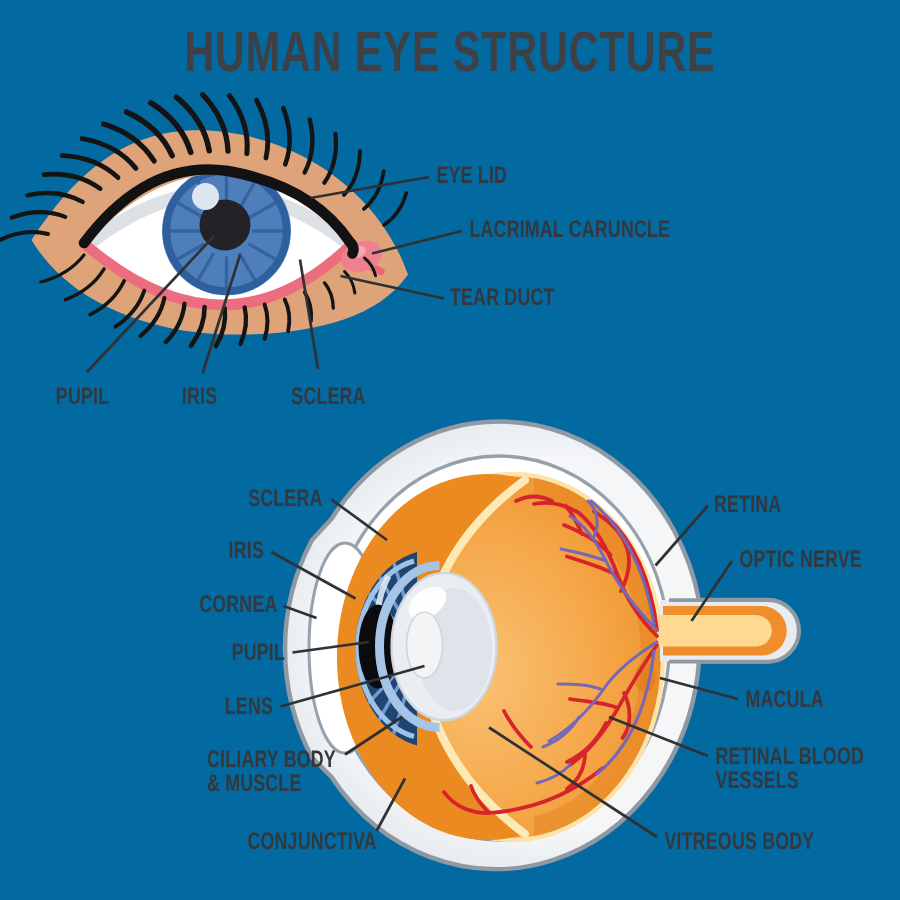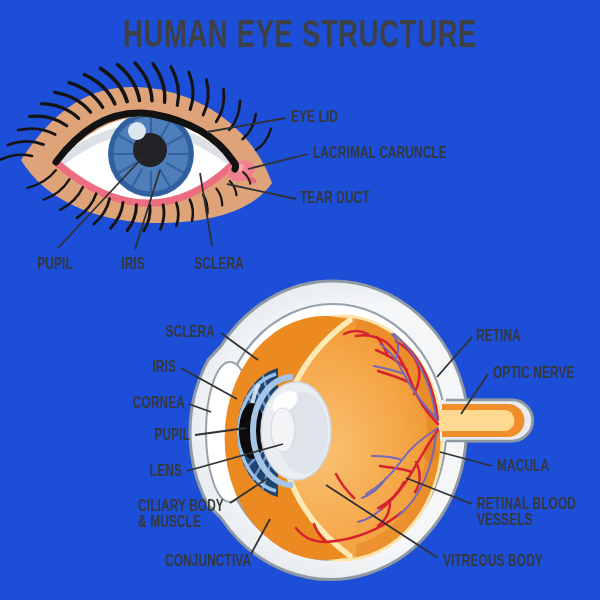--- a/index.html
+++ b/index.html
@@ -1,16 +1,16 @@
 <!DOCTYPE html>
 <html><head>
 <meta charset="utf-8">
 <style>
   html,body{margin:0;padding:0;background:#ffffff;}
-  .stage{width:600px;height:600px;position:relative;background:#1d4ed8;overflow:hidden;}
+  .stage{width:600px;height:600px;position:relative;background:#0369a1;overflow:hidden;}
   .lbl{font-family:"Liberation Sans",sans-serif;font-weight:700;font-size:16px;fill:#34383c;letter-spacing:.2px;}
   .ttl{font-family:"Liberation Sans",sans-serif;font-weight:700;font-size:38px;fill:#3d4146;letter-spacing:1px;}
   .ld{stroke:#2f3133;stroke-width:1.8;fill:none;}
 </style>
 </head>
 <body>
 
 <div class="stage">
 <svg width="600" height="600" viewBox="0 0 600 600" xmlns="http://www.w3.org/2000/svg">
   <defs>

